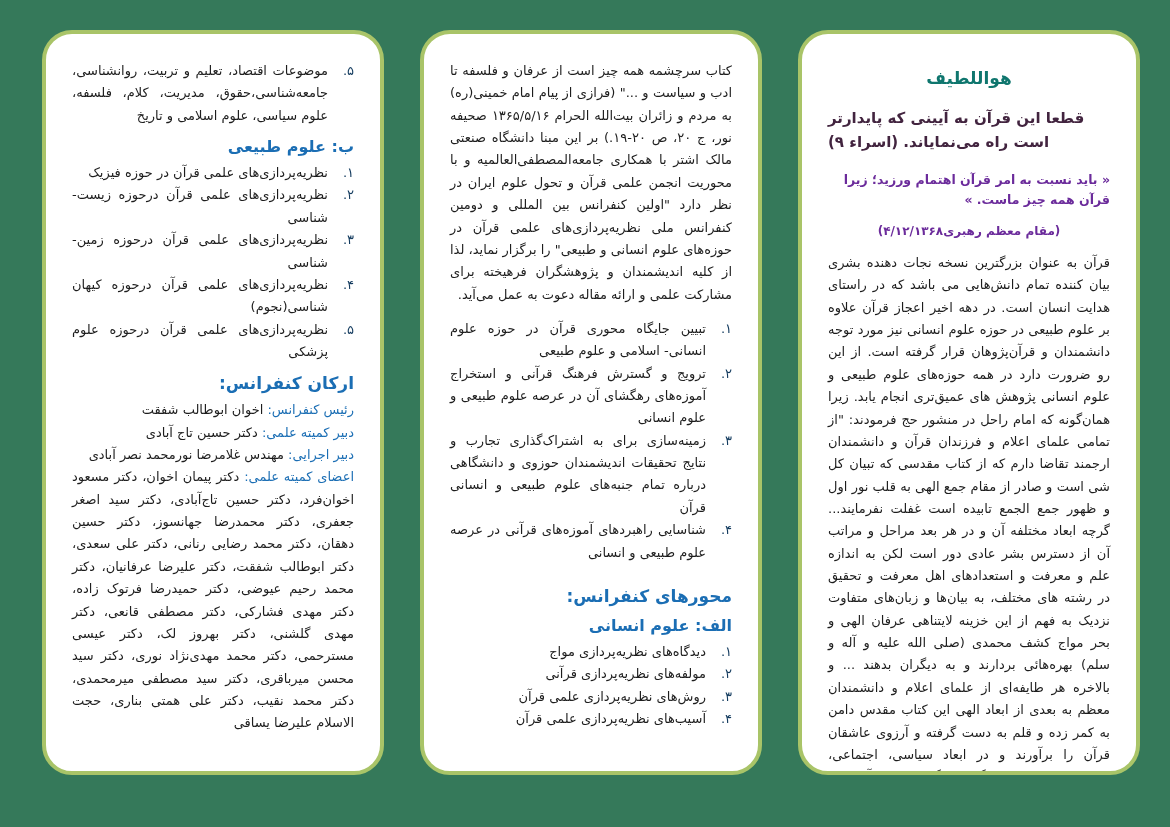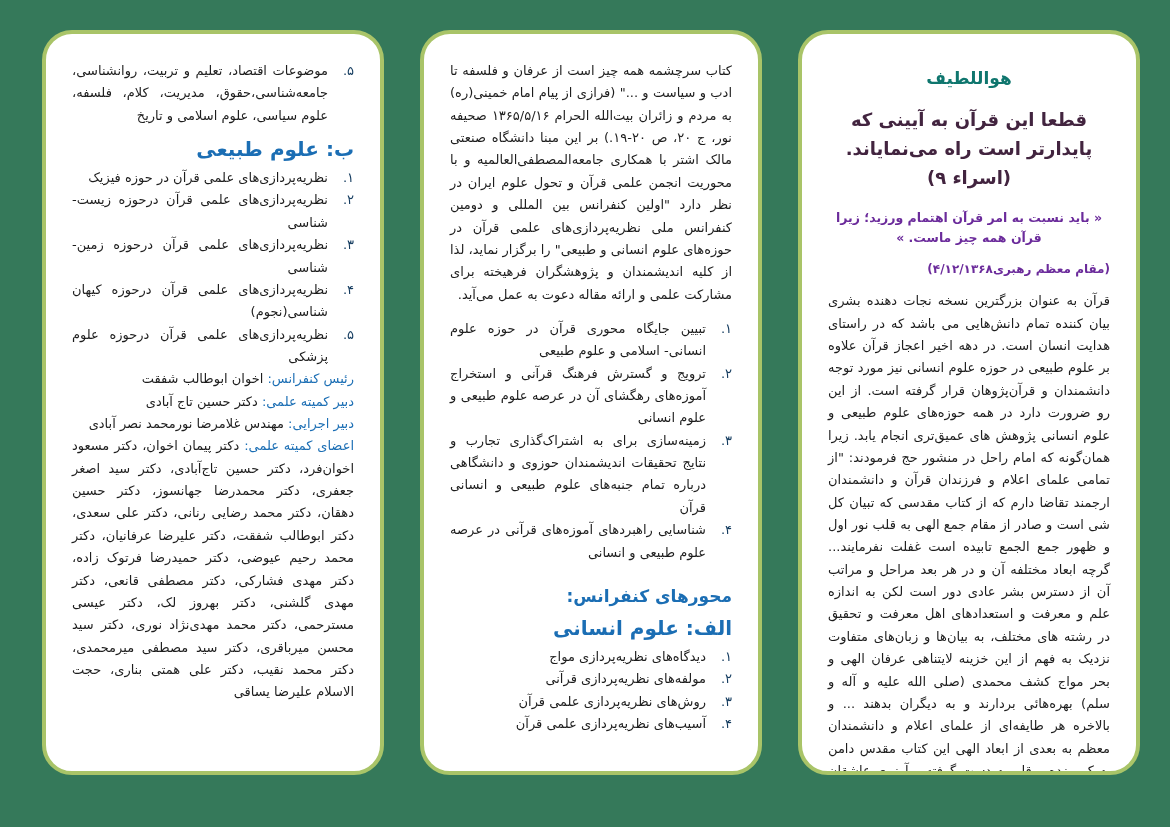--- a/index.html
+++ b/index.html
@@ -28,21 +28,21 @@
   }
   .body-text {
     font-size: 13px;
     line-height: 1.72;
     color: #1d1d1d;
     text-align: justify;
   }
   .heading-blue {
     color: #1b6eb4;
     font-weight: bold;
-    font-size: 20px;
+    font-size: 16px;
     margin: 10px 0 6px 0;
     text-align: right;
   }
   .list { margin: 0; }
   .li {
     display: flex;
     direction: rtl;
     font-size: 13px;
     line-height: 1.72;
     color: #1d1d1d;
@@ -69,37 +69,36 @@
   }
   
   .front-title {
     text-align: center;
     font-weight: bold;
     font-size: 17px;
     color: #0f766e;
     margin: 8px 0 18px 0;
   }
   .front-verse {
-    text-align: center;
-    font-weight: bold;
-    font-size: 18px;
+    text-align: left;
+    font-weight: bold;
+    font-size: 15px;
     color: #42243f;
     margin-bottom: 16px;
     line-height: 1.6;
   }
   .front-quote {
-    text-align: center;
     font-weight: bold;
     font-size: 12.5px;
     color: #6b2b9b;
     margin-bottom: 14px;
     line-height: 1.6;
   }
   .front-attrib {
-    text-align: right;
+    text-align: center;
     font-weight: bold;
     font-size: 12px;
     color: #6b2b9b;
     margin-bottom: 14px;
   }
   .spacer-md { height: 12px; }
 </style>
 </head>
 <body>
 
@@ -126,20 +125,21 @@
       </div>
       <div class="li">
         <span class="num">۴.</span>
         <span class="txt">نظریه‌پردازی‌های علمی قرآن درحوزه کیهان شناسی(نجوم)</span>
       </div>
       <div class="li">
         <span class="num">۵.</span>
         <span class="txt">نظریه‌پردازی‌های علمی قرآن درحوزه علوم پزشکی</span>
       </div>
     </div>
+    <div class="heading-blue" style="font-size:17px;">ارکان کنفرانس:</div>
     <p class="role-line">
       <span class="role-label">رئیس کنفرانس:</span>
       <span>اخوان ابوطالب شفقت</span>
     </p>
     <p class="role-line">
       <span class="role-label">دبیر کمیته علمی:</span>
       <span>دکتر حسین تاج آبادی</span>
     </p>
     <p class="role-line">
       <span class="role-label">دبیر اجرایی:</span>

